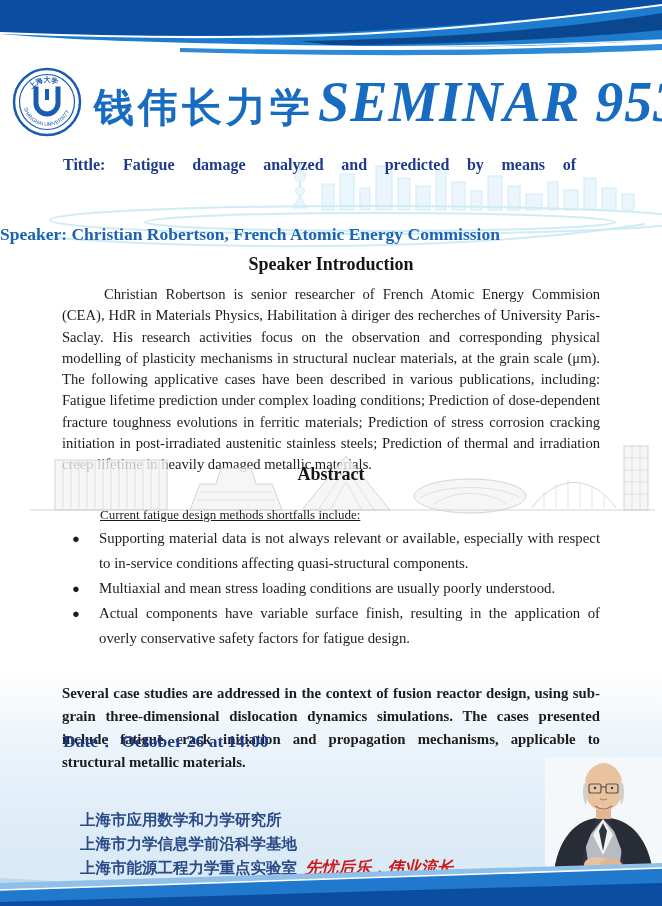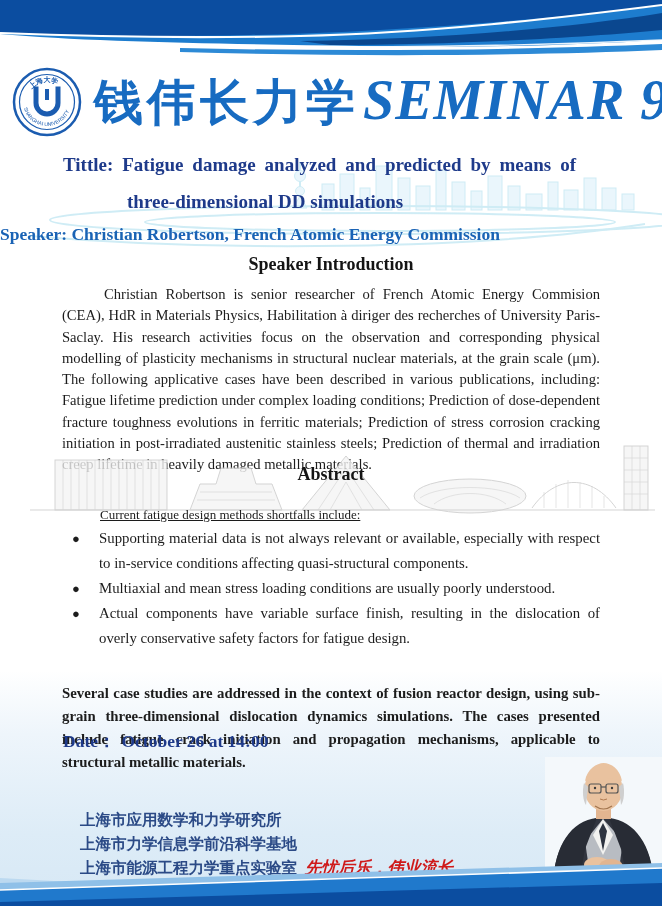--- a/index.html
+++ b/index.html
@@ -11,28 +11,28 @@
     background:linear-gradient(180deg,#ffffff 0%,#ffffff 74%,#eef5fb 81%,#ddecf7 92%,#d7e8f5 100%);
     font-family:"Liberation Serif", serif;
     color:#1c1c1c;
   }
   .abs{position:absolute;}
   
   .banner-top{top:0;left:0;width:662px;height:58px;}
   .header-row{top:62px;left:12px;width:640px;height:80px;display:flex;align-items:center;}
   .logo{width:70px;height:70px;flex:0 0 70px;}
   .series-title{margin-left:12px;white-space:nowrap;color:#176bc1;font-weight:bold;}
-  .series-zh{font-size:49px;font-family:Liberation Serif, serif;letter-spacing:4px;font-weight:900;}
+  .series-zh{font-size:40px;font-family:Liberation Serif, serif;letter-spacing:4px;font-weight:900;}
   .series-en{font-size:56px;font-style:italic;font-family:"Liberation Serif",serif;letter-spacing:1px;}
   .series-suffix{font-size:38px;font-family:"Liberation Sans",sans-serif;font-weight:900;}
   
   .skyline{top:158px;left:0;width:662px;height:110px;pointer-events:none;}
   .campus{top:440px;left:0;width:662px;height:90px;pointer-events:none;}
   
-  .title-block{top:146px;left:63px;width:513px;color:#1e3a8a;font-weight:bold;font-size:19px;line-height:37px;}
+  .title-block{top:146px;left:63px;width:513px;color:#1e3a8a;font-weight:bold;font-size:16px;line-height:37px;}
   .title-line1{text-align:justify;text-align-last:justify;}
   .title-line2{margin-left:64px;}
   .speaker-line{top:224px;left:0;width:662px;text-align:left;color:#1a63b5;font-weight:bold;font-size:17.5px;}
   .section-heading{left:0;width:662px;text-align:center;font-weight:bold;font-size:18px;color:#141414;margin:0;}
   .h-intro{top:254px;}
   .h-abstract{top:464px;}
   
   .intro-par{top:284px;left:62px;width:538px;font-size:14.6px;line-height:21.3px;text-align:justify;text-indent:42px;margin:0;}
   .abstract-lead{top:507px;left:100px;font-size:13px;text-decoration:underline;}
   .bullets{top:526px;left:62px;width:538px;margin:0;padding:0;list-style:none;font-size:14.8px;line-height:25px;}
@@ -113,21 +113,20 @@
     </g>
     <g stroke="#bfe6f2" fill="none" stroke-width="2">
       <ellipse cx="370" cy="62" rx="320" ry="14"></ellipse>
       <ellipse cx="380" cy="64" rx="235" ry="9"></ellipse>
       <path d="M30,78 C220,94 480,92 645,66"></path>
     </g>
   </svg>
 
   <div class="abs title-block">
     <div class="title-line1">Tittle: Fatigue damage analyzed and predicted by means of</div>
-    <div class="title-line2">three-dimensional DD simulations</div>
   </div>
 
   <div class="abs speaker-line">Speaker: Christian Robertson, French Atomic Energy Commission</div>
 
   <h2 class="abs section-heading h-intro">Speaker Introduction</h2>
   <p class="abs intro-par">Christian Robertson is senior researcher of French Atomic Energy Commision (CEA), HdR in Materials Physics, Habilitation à diriger des recherches of University Paris-Saclay. His research activities focus on the observation and corresponding physical modelling of plasticity mechanisms in structural nuclear materials, at the grain scale (μm). The following applicative cases have been described in various publications, including: Fatigue lifetime prediction under complex loading conditions; Prediction of dose-dependent fracture toughness evolutions in ferritic materials; Prediction of stress corrosion cracking initiation in post-irradiated austenitic stainless steels; Prediction of thermal and irradiation creep lifetime in heavily damaged metallic materials.</p>
 
   <svg class="abs campus" viewBox="0 0 662 90" opacity="0.8">
     <g stroke="#c9c9c9" fill="#f4f4f4" stroke-width="1">
       <rect x="55" y="20" width="112" height="50"></rect>
@@ -153,21 +152,21 @@
     <li>
       <span class="dot">●</span>
       <span>Supporting material data is not always relevant or available, especially with respect to in-service conditions affecting quasi-structural components.</span>
     </li>
     <li>
       <span class="dot">●</span>
       <span>Multiaxial and mean stress loading conditions are usually poorly understood.</span>
     </li>
     <li>
       <span class="dot">●</span>
-      <span>Actual components have variable surface finish, resulting in the dislocation of overly conservative safety factors for fatigue design.</span>
+      <span>Actual components have variable surface finish, resulting in the application of overly conservative safety factors for fatigue design.</span>
     </li>
   </ul>
 
   <p class="abs closing-par">Several case studies are addressed in the context of fusion reactor design, using sub-grain three-dimensional dislocation dynamics simulations. The cases presented include fatigue crack initiation and propagation mechanisms, applicable to structural metallic materials.</p>
 
   <div class="abs details">
     <div>
       <span class="detail-label">Date：</span><span>October 26 at 14:00</span>
     </div>
   </div>

